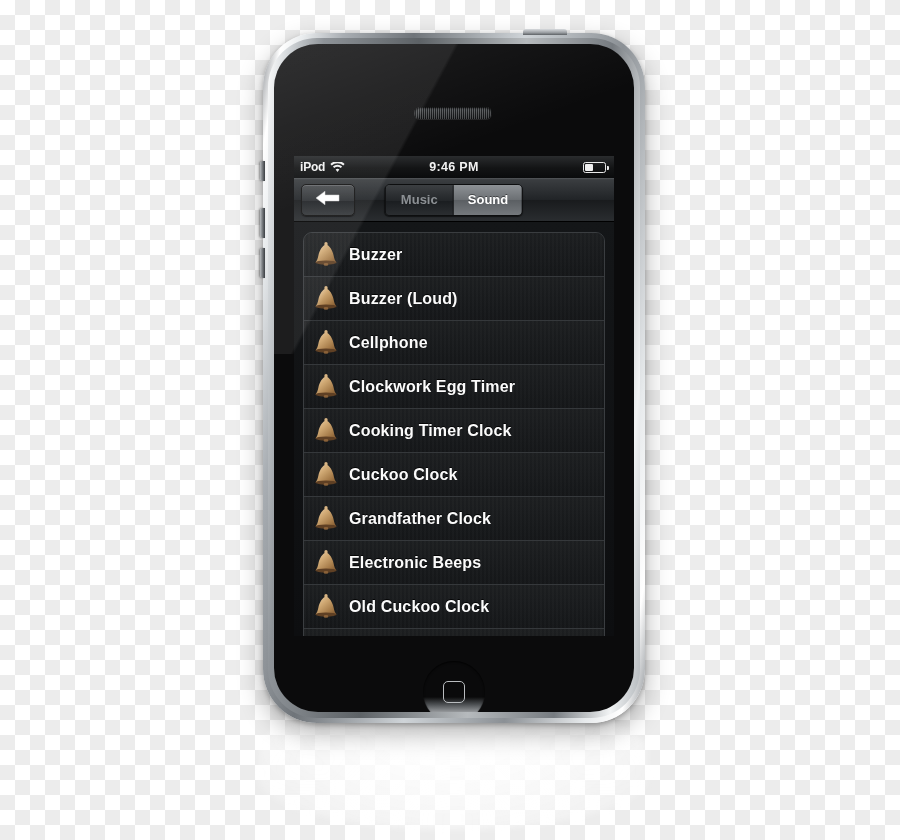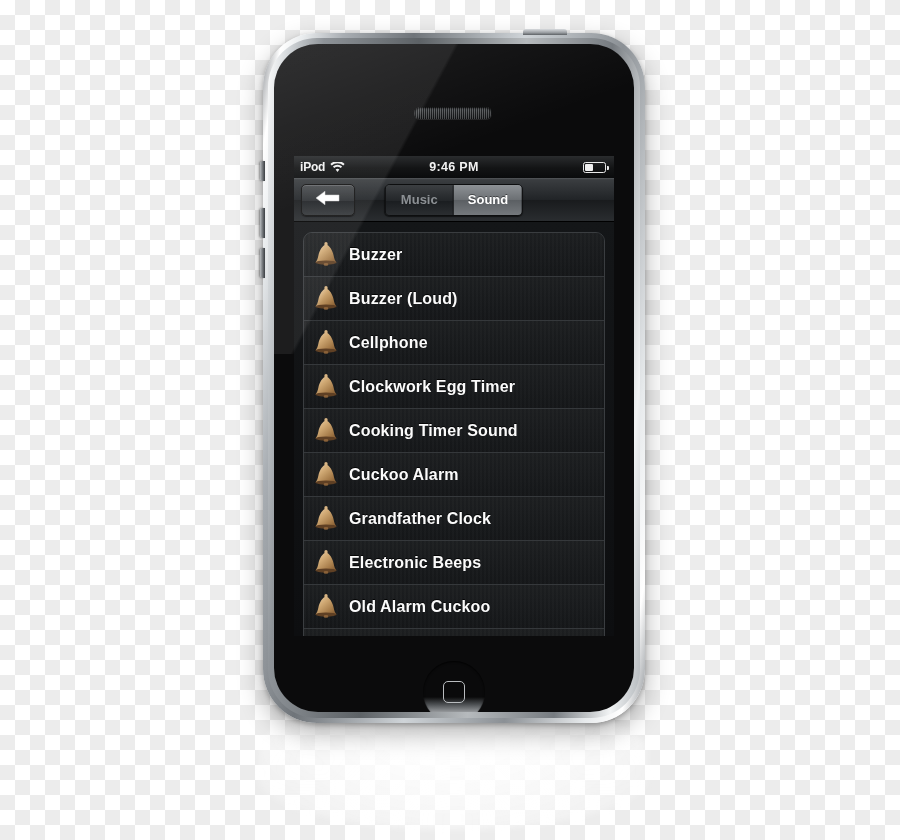--- a/index.html
+++ b/index.html
@@ -397,31 +397,31 @@
               <span class="row-label">Clockwork Egg Timer</span>
             </div>
 
             <div class="row">
               <svg class="bell-icon" viewBox="0 0 26 28">
                 <path d="M13 3.2 C9.6 4.6 6.4 9 5.4 14.6 C4.9 17.6 3.9 19.9 2.6 21.3 L23.4 21.3 C22.1 19.9 21.1 17.6 20.6 14.6 C19.6 9 16.4 4.6 13 3.2 Z" fill="url(#bg1)"></path>
                 <ellipse cx="13" cy="2.9" rx="1.7" ry="1.9" fill="#d9b584"></ellipse>
                 <ellipse cx="13" cy="21.5" rx="10.6" ry="2.1" fill="#5f4024"></ellipse>
                 <ellipse cx="13" cy="23.4" rx="2.4" ry="1.3" fill="#8a6138"></ellipse>
               </svg>
-              <span class="row-label">Cooking Timer Sound</span>
-            </div>
-
-            <div class="row">
-              <svg class="bell-icon" viewBox="0 0 26 28">
-                <path d="M13 3.2 C9.6 4.6 6.4 9 5.4 14.6 C4.9 17.6 3.9 19.9 2.6 21.3 L23.4 21.3 C22.1 19.9 21.1 17.6 20.6 14.6 C19.6 9 16.4 4.6 13 3.2 Z" fill="url(#bg1)"></path>
-                <ellipse cx="13" cy="2.9" rx="1.7" ry="1.9" fill="#d9b584"></ellipse>
-                <ellipse cx="13" cy="21.5" rx="10.6" ry="2.1" fill="#5f4024"></ellipse>
-                <ellipse cx="13" cy="23.4" rx="2.4" ry="1.3" fill="#8a6138"></ellipse>
-              </svg>
-              <span class="row-label">Cuckoo Alarm</span>
+              <span class="row-label">Cooking Timer Clock</span>
+            </div>
+
+            <div class="row">
+              <svg class="bell-icon" viewBox="0 0 26 28">
+                <path d="M13 3.2 C9.6 4.6 6.4 9 5.4 14.6 C4.9 17.6 3.9 19.9 2.6 21.3 L23.4 21.3 C22.1 19.9 21.1 17.6 20.6 14.6 C19.6 9 16.4 4.6 13 3.2 Z" fill="url(#bg1)"></path>
+                <ellipse cx="13" cy="2.9" rx="1.7" ry="1.9" fill="#d9b584"></ellipse>
+                <ellipse cx="13" cy="21.5" rx="10.6" ry="2.1" fill="#5f4024"></ellipse>
+                <ellipse cx="13" cy="23.4" rx="2.4" ry="1.3" fill="#8a6138"></ellipse>
+              </svg>
+              <span class="row-label">Cuckoo Clock</span>
             </div>
 
             <div class="row">
               <svg class="bell-icon" viewBox="0 0 26 28">
                 <path d="M13 3.2 C9.6 4.6 6.4 9 5.4 14.6 C4.9 17.6 3.9 19.9 2.6 21.3 L23.4 21.3 C22.1 19.9 21.1 17.6 20.6 14.6 C19.6 9 16.4 4.6 13 3.2 Z" fill="url(#bg1)"></path>
                 <ellipse cx="13" cy="2.9" rx="1.7" ry="1.9" fill="#d9b584"></ellipse>
                 <ellipse cx="13" cy="21.5" rx="10.6" ry="2.1" fill="#5f4024"></ellipse>
                 <ellipse cx="13" cy="23.4" rx="2.4" ry="1.3" fill="#8a6138"></ellipse>
               </svg>
               <span class="row-label">Grandfather Clock</span>
@@ -437,21 +437,21 @@
               <span class="row-label">Electronic Beeps</span>
             </div>
 
             <div class="row">
               <svg class="bell-icon" viewBox="0 0 26 28">
                 <path d="M13 3.2 C9.6 4.6 6.4 9 5.4 14.6 C4.9 17.6 3.9 19.9 2.6 21.3 L23.4 21.3 C22.1 19.9 21.1 17.6 20.6 14.6 C19.6 9 16.4 4.6 13 3.2 Z" fill="url(#bg1)"></path>
                 <ellipse cx="13" cy="2.9" rx="1.7" ry="1.9" fill="#d9b584"></ellipse>
                 <ellipse cx="13" cy="21.5" rx="10.6" ry="2.1" fill="#5f4024"></ellipse>
                 <ellipse cx="13" cy="23.4" rx="2.4" ry="1.3" fill="#8a6138"></ellipse>
               </svg>
-              <span class="row-label">Old Alarm Cuckoo</span>
+              <span class="row-label">Old Cuckoo Clock</span>
             </div>
 
             <div class="row">
               
             </div>
 
           </div>
         </div>
 
       </div>

